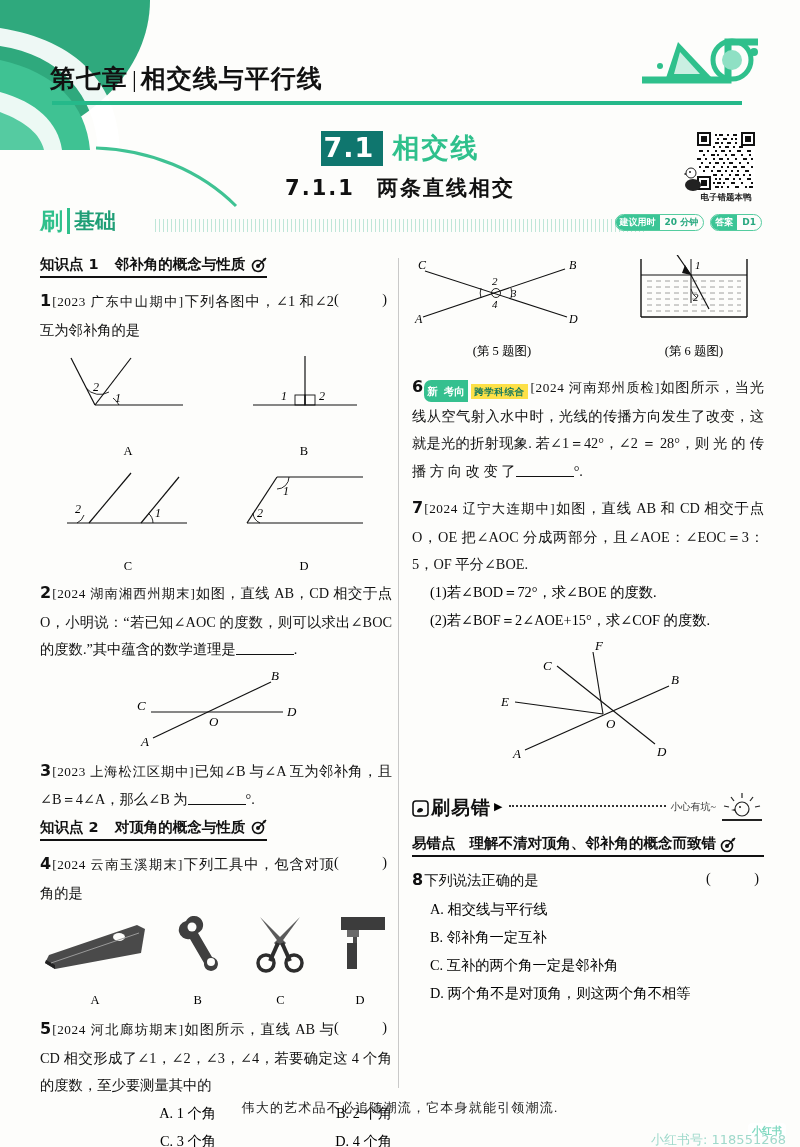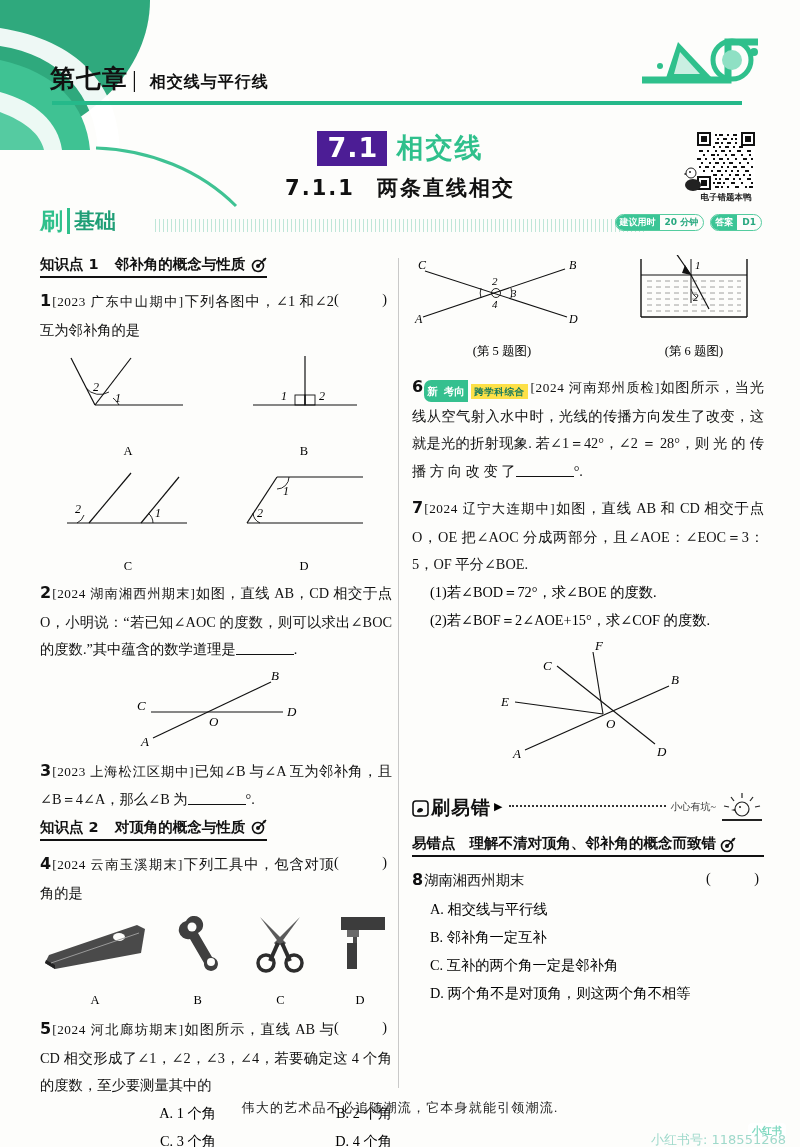--- a/index.html
+++ b/index.html
@@ -23,36 +23,36 @@
     position: absolute; left: 50px; top: 62px;
     display: flex; align-items: baseline; gap: 0px;
   }
   .chapter-num {
     font-family: "DejaVu Sans", sans-serif;
     font-weight: bold; font-size: 25px; color: #111; letter-spacing: 1px;
   }
   .chapter-sep { color: #111; font-size: 24px; padding: 0 4px; font-weight: 300; }
   .chapter-title {
     font-family: "DejaVu Sans", sans-serif;
-    font-weight: bold; font-size: 16px; color: #111; letter-spacing: 1px; margin-left: 9px;
+    font-weight: bold; font-size: 25px; color: #111; letter-spacing: 1px;
   }
   .chapter-rule {
     position: absolute; left: 52px; top: 101px; width: 690px; height: 4px;
     background: #25b98a;
   }
   .header-deco { position: absolute; right: 30px; top: 36px; width: 130px; height: 75px; }
 
   
   .sec-title-row {
     position: absolute; left: 0; right: 0; top: 130px;
     display: flex; justify-content: center; align-items: center;
   }
   .sec-badge {
-    background: #4c1d95; color: #fff; font-family: "DejaVu Sans", sans-serif;
-    font-weight: bold; font-size: 27px; padding: 1px 9px 3px 11px; letter-spacing: 1px;
+    background: #0f766e; color: #fff; font-family: "DejaVu Sans", sans-serif;
+    font-weight: bold; font-size: 27px; padding: 1px 9px 3px 3px; letter-spacing: 1px;
   }
   .sec-name {
     color: #2fc08c; font-family: "DejaVu Sans", sans-serif; font-weight: bold;
     font-size: 27px; margin-left: 9px; letter-spacing: 2px;
   }
   .sub-title {
     position: absolute; left: 0; right: 0; top: 174px; text-align: center;
     font-family: "DejaVu Sans", sans-serif; font-weight: bold; font-size: 21px;
     color: #111; letter-spacing: 2px;
   }
@@ -593,21 +593,21 @@
         <circle cx="7" cy="9" r="5.5" fill="none" stroke="#111" stroke-width="1.6"></circle>
         <circle cx="7" cy="9" r="2" fill="#111"></circle>
         <path d="M7,9 L15,1" stroke="#111" stroke-width="1.6"></path>
         <path d="M15,1 L11.5,2 L14,4.5 Z" fill="#111"></path>
       </svg>
     </div>
 
     <div class="q">
       <div class="q-body">
         <span class="paren">(　　)</span>
-        <span class="qnum">8</span><span>湖南湘西州期末</span>
+        <span class="qnum">8</span><span>下列说法正确的是</span>
       </div>
       <div class="opt">A. 相交线与平行线</div>
       <div class="opt">B. 邻补角一定互补</div>
       <div class="opt">C. 互补的两个角一定是邻补角</div>
       <div class="opt">D. 两个角不是对顶角，则这两个角不相等</div>
     </div>
   </div>
 
   <div class="footer-quote">伟大的艺术品不必追随潮流，它本身就能引领潮流.</div>
   <div class="watermark">

